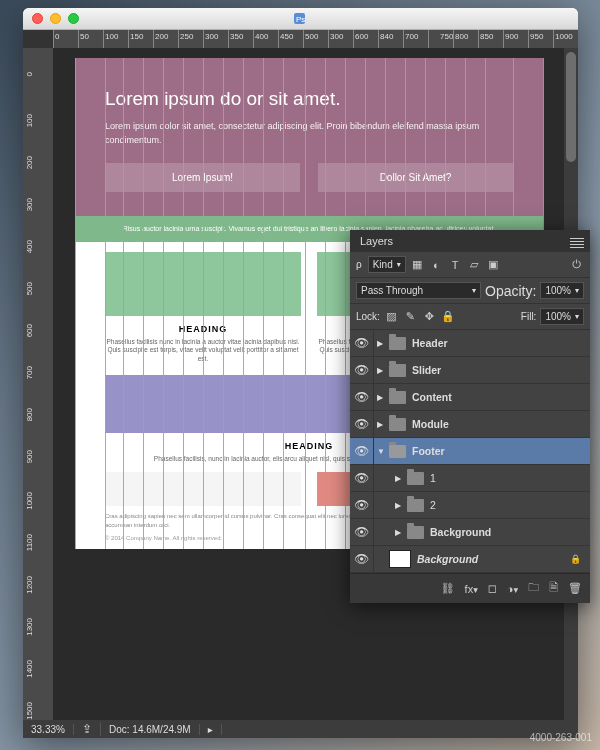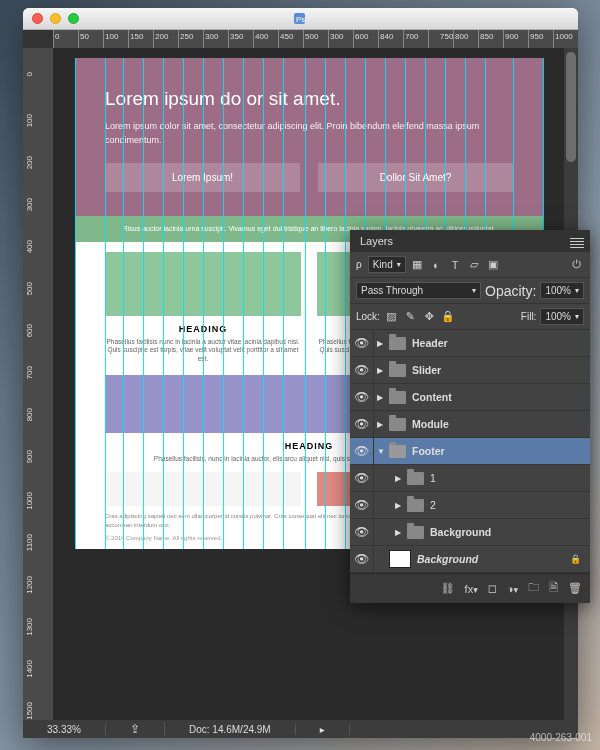--- a/index.html
+++ b/index.html
@@ -28,21 +28,21 @@
 .ruler-corner { position:absolute; top:22px; left:0; width:30px; height:18px; background:#333; z-index:3;}
 .ruler-h { position:absolute; top:22px; left:30px; right:0; height:18px; background:#4a4a4a; z-index:2; overflow:hidden;}
 .ruler-v { position:absolute; top:40px; left:0; width:30px; bottom:18px; background:#4a4a4a; z-index:2; overflow:hidden;}
 .ruler-h .tick { position:absolute; top:0; height:18px; width:1px; background:#888;}
 .ruler-h .lbl { position:absolute; top:2px; font-size:8px; color:#ddd; transform:translateX(2px);}
 .ruler-v .lbl { position:absolute; left:2px; font-size:8px; color:#ddd; writing-mode:vertical-lr; transform:rotate(180deg);}
 .canvas-area { position:absolute; top:40px; left:30px; right:14px; bottom:18px; background:#2a2a2a; overflow:hidden;}
 .scrollbar-v { position:absolute; top:40px; right:0; width:14px; bottom:18px; background:#3c3c3c;}
 .scrollbar-v .thumb{ position:absolute; top:4px; left:2px; right:2px; height:110px; background:#6e6e6e; border-radius:5px;}
 .statusbar { position:absolute; bottom:0; left:0; right:0; height:18px; background:#3c3c3c; display:flex; align-items:center; color:#ddd; font-size:10px;}
-.statusbar > div { padding: 0 24px; border-right:1px solid #555;}
+.statusbar > div { padding: 0 8px; border-right:1px solid #555;}
 .doc { position:absolute; top:10px; left:22px; width:468px; background:#fff;}
 .guide { position:absolute; top:0; bottom:0; width:1px; background:#00e0ff; opacity:.9;}
 .hero { background:#9d6d87; padding:30px 30px 24px; color:#fff;}
 .hero h1{ font-size:19px; font-weight:normal; margin-bottom:10px;}
 .hero p{ font-size:9px; line-height:1.5; opacity:.9; margin-bottom:16px;}
 .hero-btns{display:flex; gap:18px;}
 .hero-btns button{ flex:1; background:rgba(255,255,255,.18); border:none; color:#fff; font-size:10px; padding:9px 0; cursor:pointer;}
 .greenbar{ background:#7fb88a; color:#fff; font-size:7px; text-align:center; padding:8px 20px; line-height:1.4;}
 .cols{ display:flex; gap:16px; padding:10px 30px 4px;}
 .col{ flex:1;}

